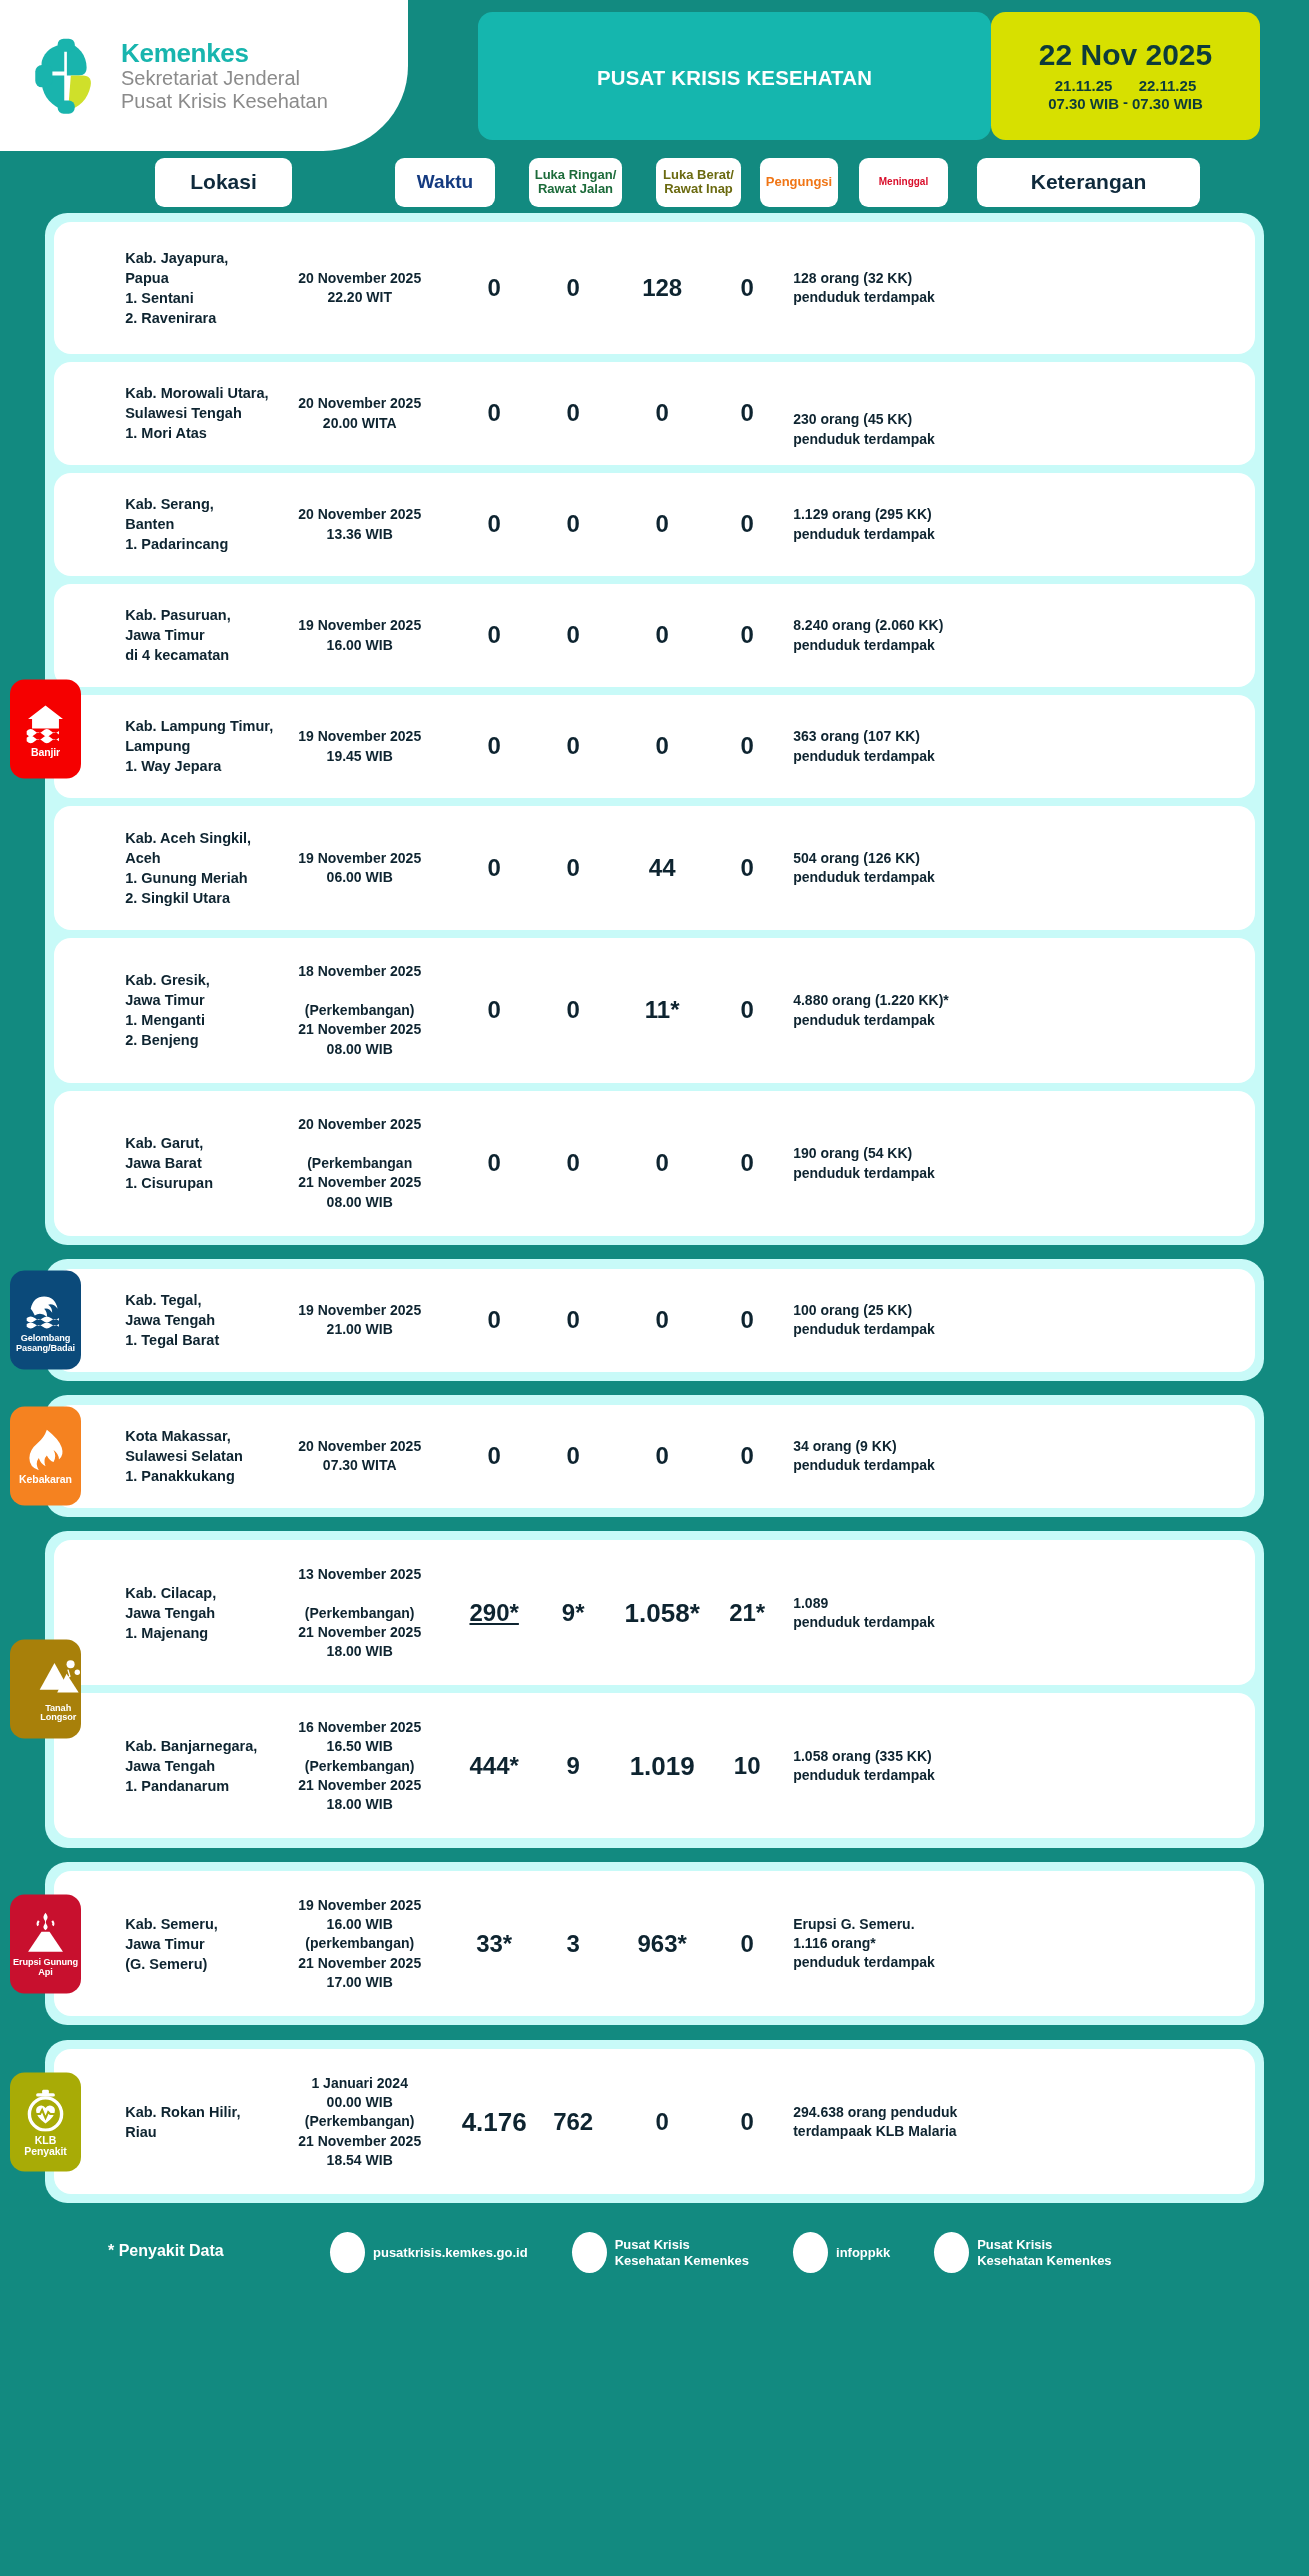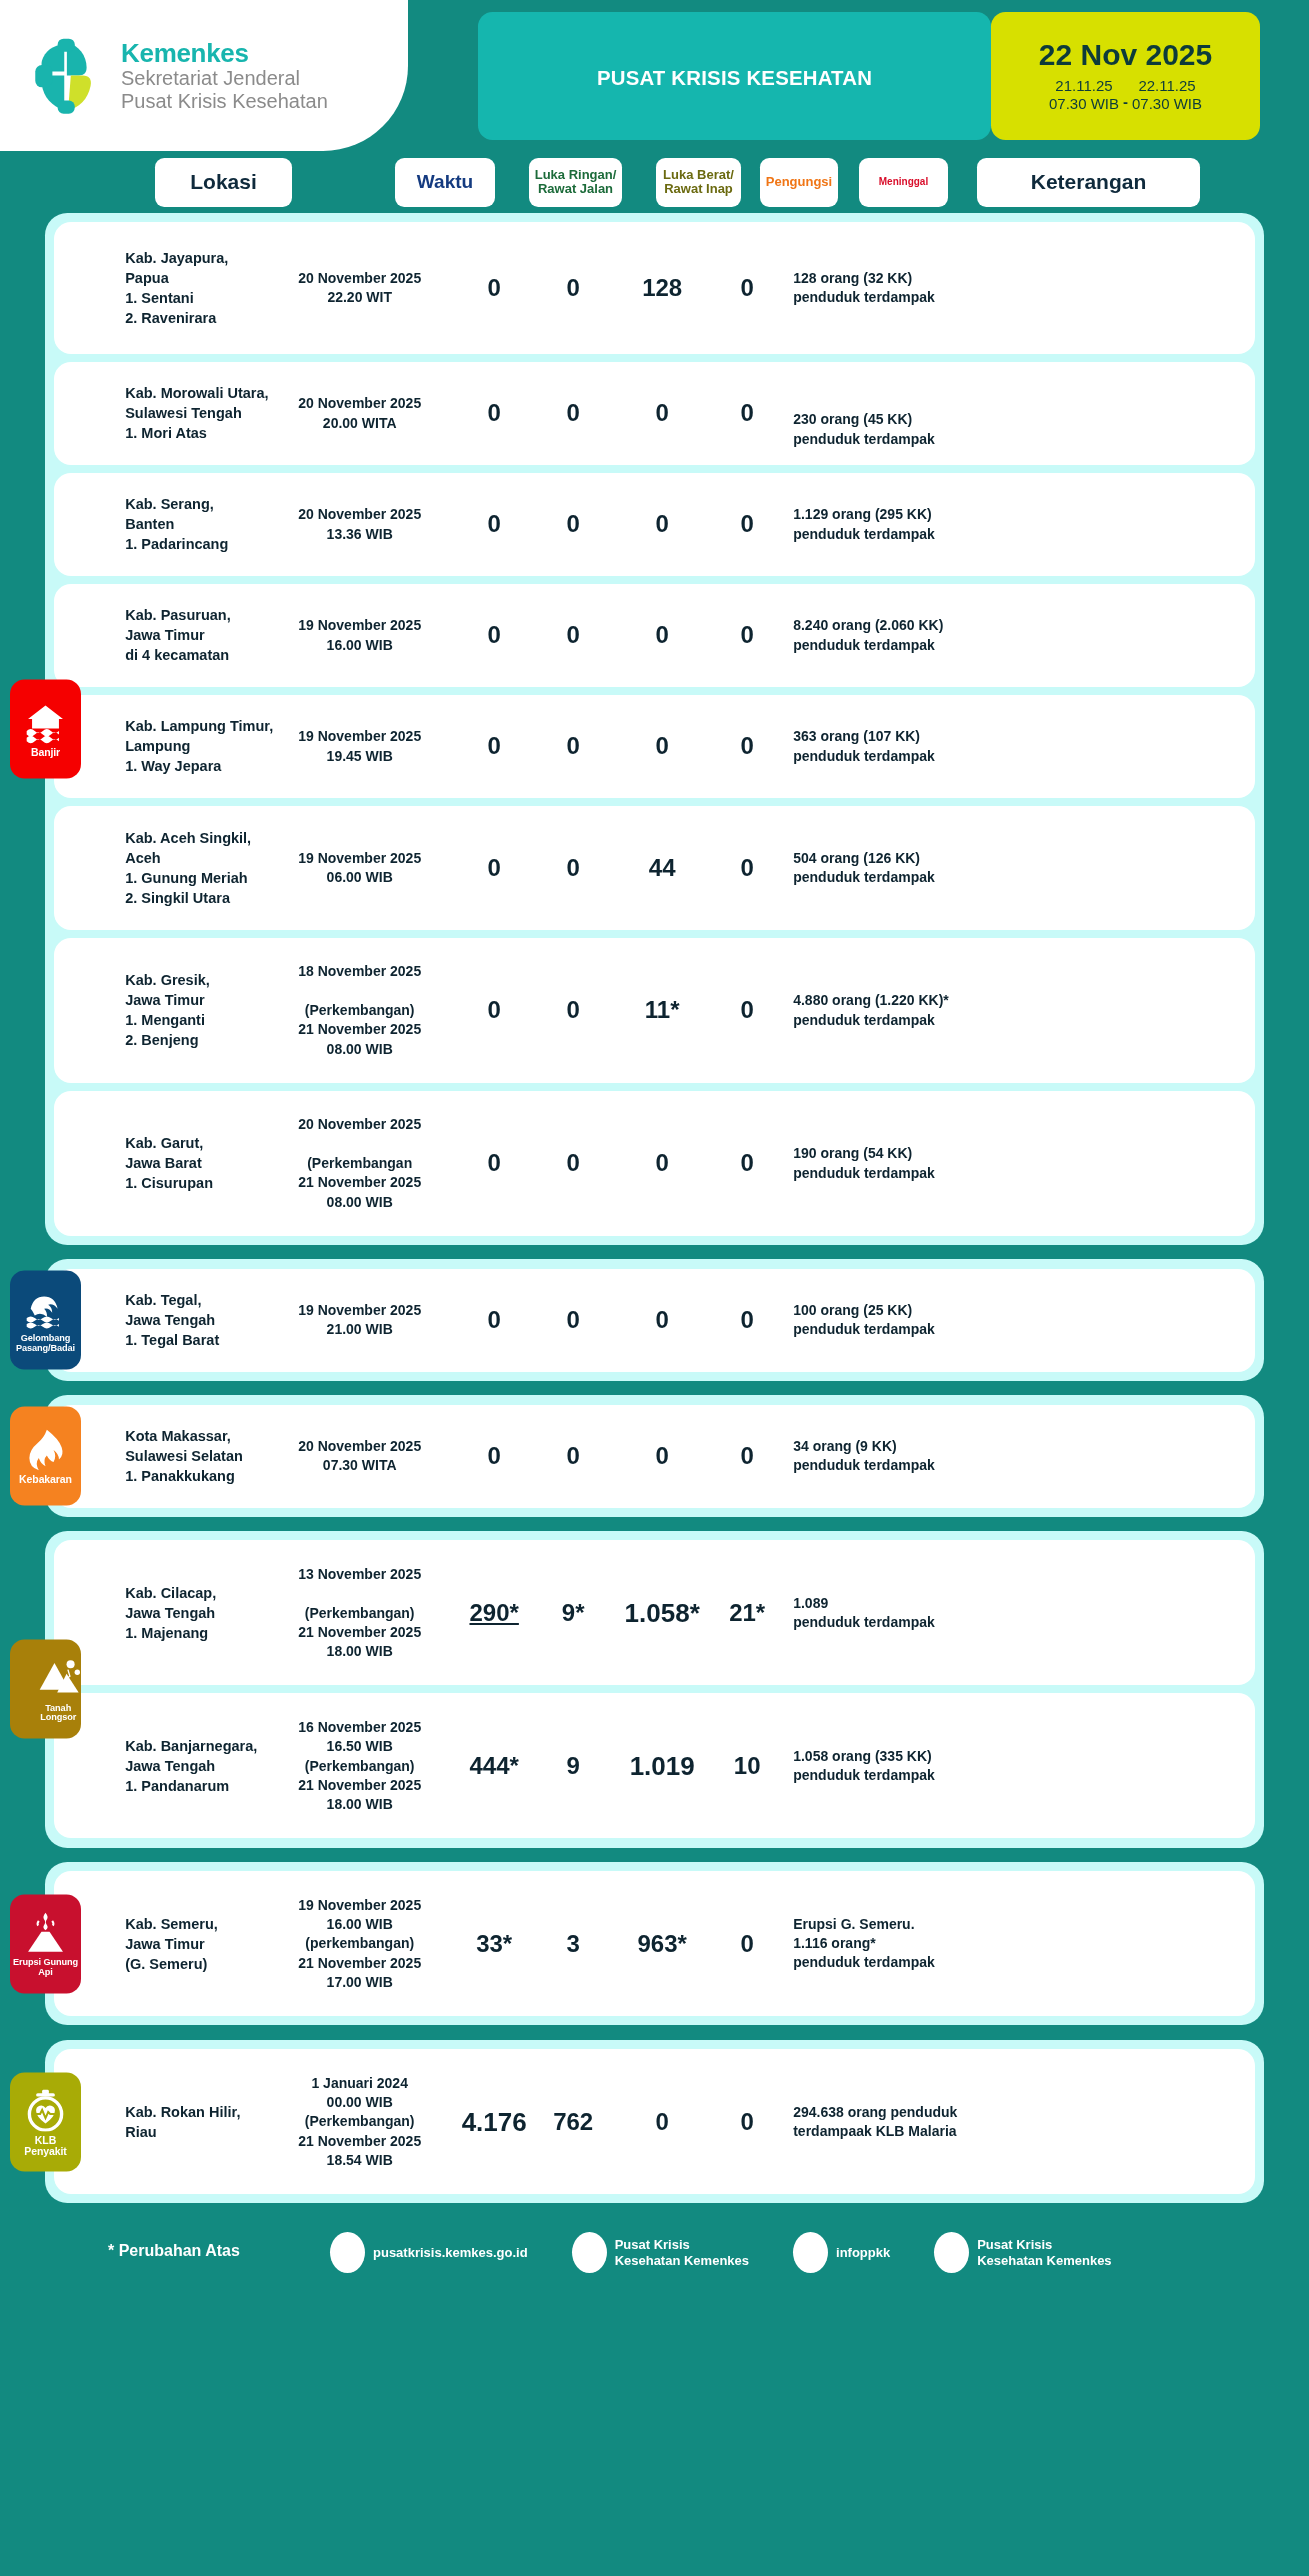--- a/index.html
+++ b/index.html
@@ -36,21 +36,21 @@
     font-size: 20.4px; font-weight: bold; color: #ffffff; letter-spacing: 0.2px;
     text-transform: uppercase; margin-top: 5.3px;
   }
   .date-box {
     position: absolute; left: 991px; top: 12px; width: 269px; height: 128px;
     background: #d7e000; border-radius: 14.5px;
     display: flex; flex-direction: column; align-items: center; justify-content: center;
   }
   .date-main { font-size: 30px; font-weight: bold; color: #0d3b3a; line-height: 1.05; }
   .date-range { display: flex; align-items: center; gap: 4px; margin-top: 6.6px; }
-  .date-part { font-size: 15px; font-weight: normal; color: #0d3b3a; text-align: center; line-height: 1.18; }
+  .date-part { font-size: 15px; font-weight: bold; color: #0d3b3a; text-align: center; line-height: 1.18; }
   .date-dash { font-size: 15px; font-weight: bold; color: #0d3b3a; align-self: flex-end; padding-bottom: 2.6px; }
 
   
   .colhead { position: relative; width: 1309px; height: 55px; margin-top: 6.6px; }
   .ch {
     position: absolute; top: 0; height: 49px; background: #ffffff; border-radius: 9.2px;
     display: flex; align-items: center; justify-content: center; text-align: center;
     font-weight: bold; line-height: 1.07;
   }
   .ch-lokasi      { left: 155px; width: 137px; font-size: 21px; color: #0f2a3c; }
@@ -367,21 +367,21 @@
         <div class="cell c-num c-n1 big" style="top: 50%; transform: translateY(-50%);">4.176</div>
         <div class="cell c-num c-n2" style="top: 50%; transform: translateY(-50%);">762</div>
         <div class="cell c-num c-n3" style="top: 50%; transform: translateY(-50%);">0</div>
         <div class="cell c-num c-n4" style="top: 50%; transform: translateY(-50%);">0</div>
         <div class="cell c-ket" style="top: 50%; transform: translateY(-50%);">294.638 orang penduduk<br>terdampaak KLB Malaria</div>
       </div>
     </div>
   </div>
 
 <div class="footer">
-  <div class="note">* Perubahan Atas</div>
+  <div class="note">* Penyakit Data</div>
   <div class="socials" id="socials">
       <div class="soc">
         <div class="soc-ic">
           <svg xmlns="http://www.w3.org/2000/svg" viewBox="0 0 64 64" fill="#fff">
             <path d="M32 10 q16 0 22 12 q6-4 8 0 q2 5-6 12 q1 4 1 8 H26 q1 9 9 9 q6 0 9-5 h17 q-5 16-25 16 q-24 0-24-22 q0-4 1-8 q-10-6-8-12 q2-5 10-2 q6-8 15-8Z"></path>
           </svg>
         </div>
         <div class="soc-txt">pusatkrisis.kemkes.go.id</div>
       </div>
       <div class="soc">

